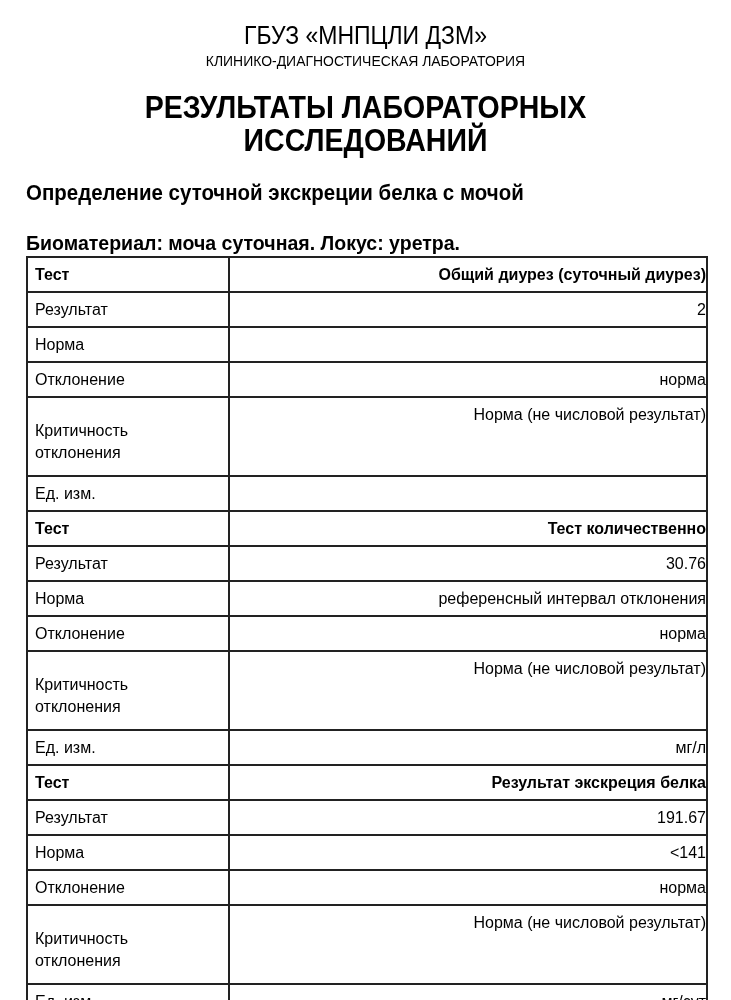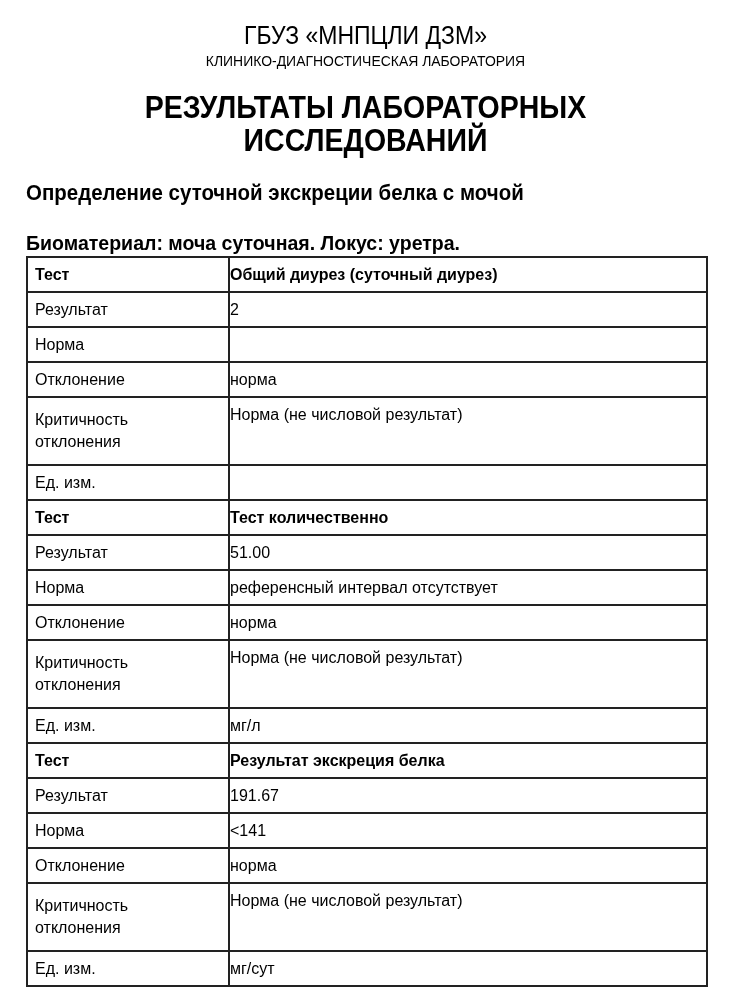--- a/index.html
+++ b/index.html
@@ -75,30 +75,30 @@
       font-size: 16px;
     }
     table.results td {
       border: 2px solid #222;
       padding: 0 0 0 7px;
       vertical-align: middle;
       height: 33px;
       line-height: 22px;
     }
     table.results td.val {
-      text-align: left;
+      text-align: right;
       padding: 0;
     }
     table.results col.c1 { width: 202px; }
     table.results col.c2 { width: 478px; }
     table.results tr.hdr td { font-weight: bold; }
     table.results tr.tall td {
       height: 55px;
       vertical-align: top;
-      padding-top: 11px;
+      padding-top: 22px;
     }
     table.results tr.tall td.val { padding-top: 6px; }
   </style>
 </head>
 <body>
 
 <div class="org-name">ГБУЗ «МНПЦЛИ ДЗМ»</div>
 <div class="lab-name">КЛИНИКО-ДИАГНОСТИЧЕСКАЯ ЛАБОРАТОРИЯ</div>
 <div class="doc-title">
   <div>РЕЗУЛЬТАТЫ ЛАБОРАТОРНЫХ</div>
@@ -138,25 +138,25 @@
       <td>Ед. изм.</td>
       <td class="val"></td>
     </tr>
 
     <tr class="hdr">
       <td>Тест</td>
       <td class="val">Тест количественно</td>
     </tr>
     <tr>
       <td>Результат</td>
-      <td class="val">51.00</td>
+      <td class="val">30.76</td>
     </tr>
     <tr>
       <td>Норма</td>
-      <td class="val">референсный интервал отсутствует</td>
+      <td class="val">референсный интервал отклонения</td>
     </tr>
     <tr>
       <td>Отклонение</td>
       <td class="val">норма</td>
     </tr>
     <tr class="tall">
       <td><span>Критичность</span><br><span>отклонения</span></td>
       <td class="val">Норма (не числовой результат)</td>
     </tr>
     <tr>

